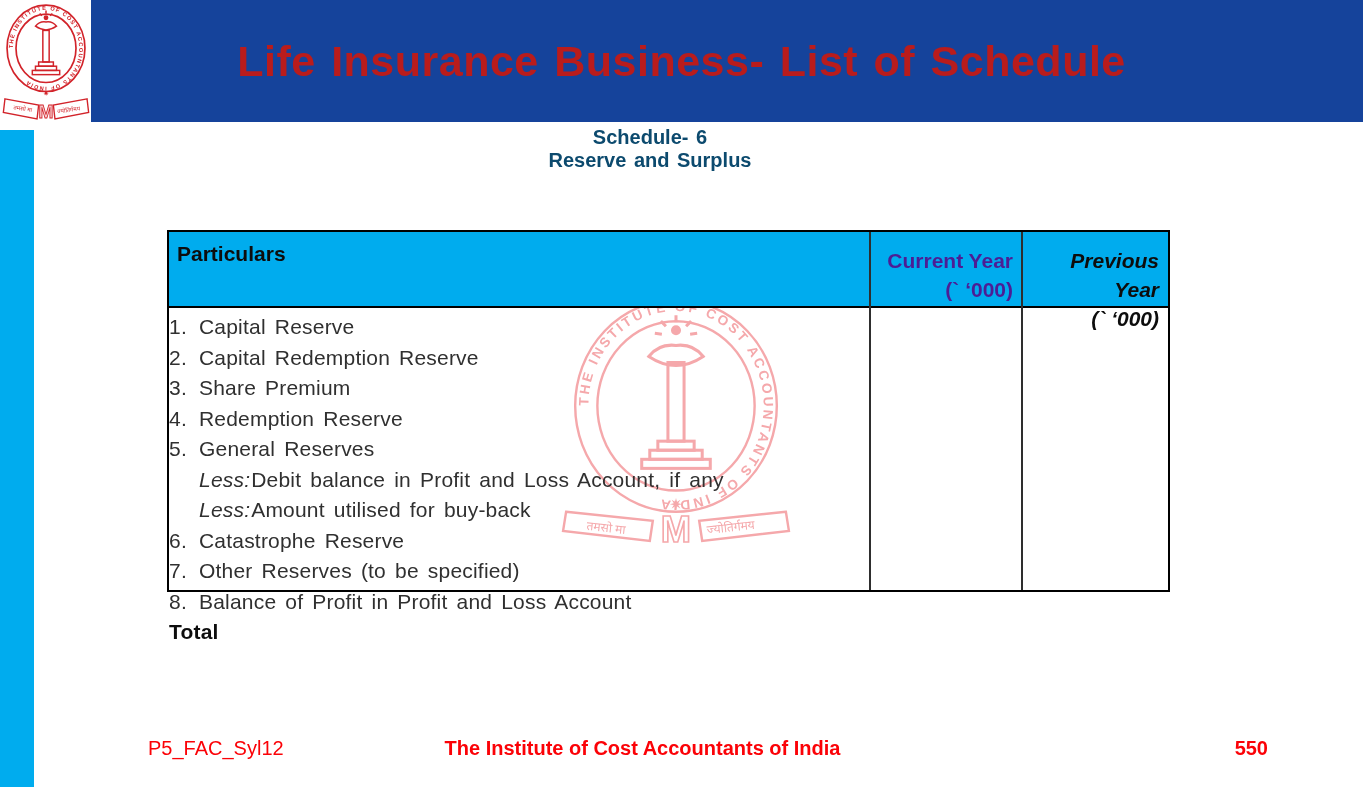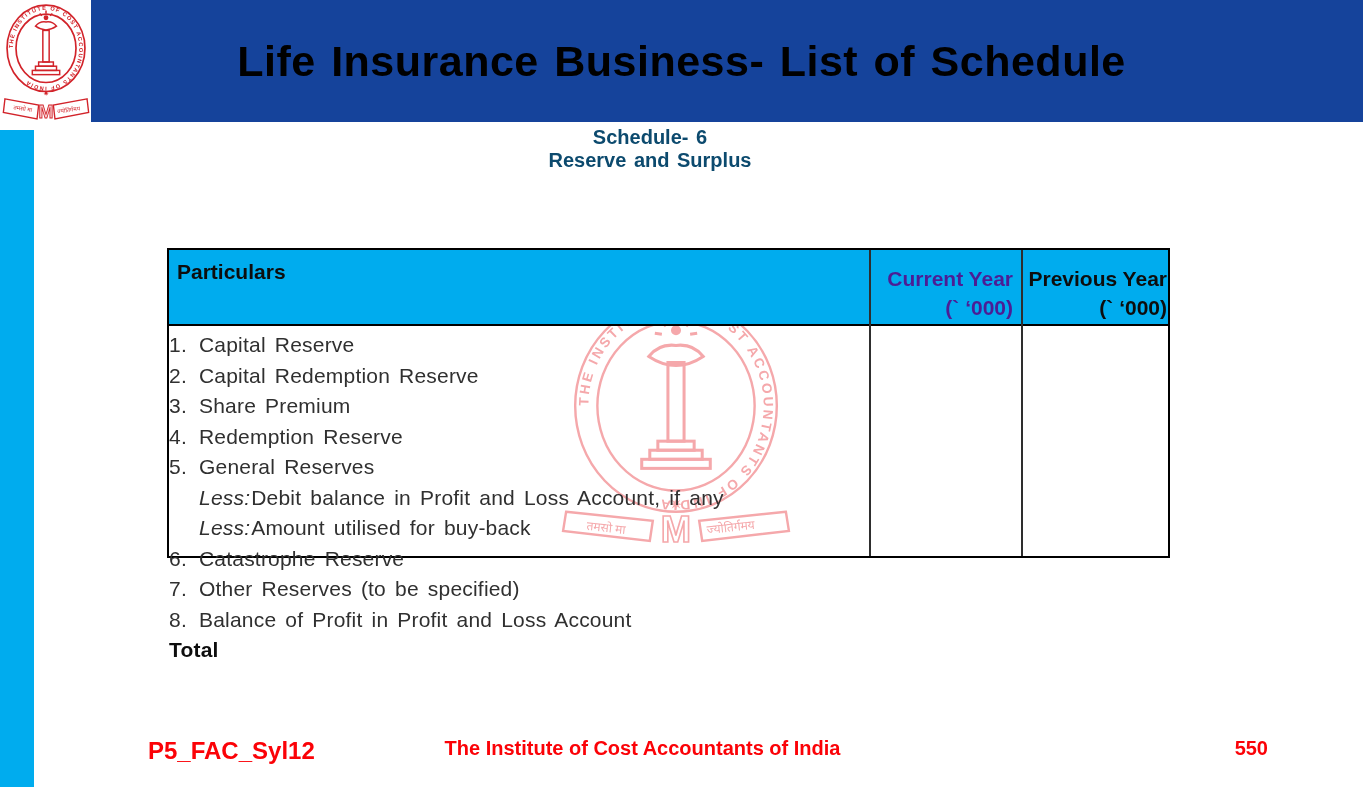--- a/index.html
+++ b/index.html
@@ -7,48 +7,48 @@
   .slide {
     position:relative; width:1363px; height:787px; background:#ffffff;
     overflow:hidden; font-family:"Liberation Sans", sans-serif;
   }
   
   .left-strip { position:absolute; left:0; top:130px; width:34px; height:657px; background:#00ACEE; }
   
   .banner { position:absolute; left:91px; top:0; width:1272px; height:122px; background:#15439B; }
   .title-wrap { position:absolute; left:0; top:0; width:1363px; height:122px;
     display:flex; align-items:center; justify-content:center; }
-  .title { color:#000000; font-size:43px; font-weight:bold; letter-spacing:.5px; word-spacing:3px; white-space:nowrap; }
+  .title { color:#b91c1c; font-size:43px; font-weight:bold; letter-spacing:.5px; word-spacing:3px; white-space:nowrap; }
   
   .logo-box { position:absolute; left:2px; top:2px; width:88px; height:120px; background:#ffffff; }
   
   .subtitle { position:absolute; left:0; top:126px; width:1300px; text-align:center; color:#0c4a6e; }
   .subtitle div { font-size:20px; font-weight:bold; line-height:23px; word-spacing:2px; }
   
   .watermark { position:absolute; left:560px; top:298px; width:232px; height:247px; z-index:1; }
   
-  .sch-table { position:absolute; left:167px; top:248px; width:1003px; height:310px;
+  .sch-table { position:absolute; left:167px; top:230px; width:1003px; height:362px;
     border:2px solid #000; z-index:2; background:transparent; }
   .thead { position:absolute; left:0; top:0; width:100%; height:76px; background:#00ACEE;
     border-bottom:2px solid #000; }
   .th-part { position:absolute; left:8px; top:10px; font-size:21px; font-weight:bold; color:#0d0d0d; }
   .th-cy   { position:absolute; left:700px; top:14px; width:150px; text-align:right; padding-right:6px;
              font-size:21px; font-weight:bold; color:#4c1d95; line-height:29px; }
-  .th-py   { position:absolute; left:852px; top:14px; width:148px; text-align:right; padding-right:2px;
-             font-size:21px; font-weight:bold; color:#0d0d0d; line-height:29px; }
+  .th-py   { position:absolute; left:852px; top:14px; width:148px; text-align:right; padding-right:10px;
+             font-size:21px; font-weight:bold; color:#0d0d0d; line-height:29px;font-style:italic; }
   .col-div1, .col-div2 { position:absolute; top:0; bottom:0; width:0; border-left:2px solid #2e2e2e; }
   .col-div1 { left:700px; } .col-div2 { left:852px; }
   .tbody-lines { position:absolute; left:0; top:80px; width:696px; padding-left:0; color:#303030; }
   .line { font-size:21px; line-height:30.5px; white-space:nowrap; word-spacing:3px; letter-spacing:.2px; }
   .num { display:inline-block; width:30px; }
   .indent { padding-left:30px; }
   .less { font-style:italic; margin-right:1px; }
   .total-line { font-weight:bold; color:#0d0d0d; }
   
-  .footer-left  { position:absolute; left:148px; top:737px; font-size:24px; font-weight:bold; color:#FB0207;text-align:right; }
+  .footer-left  { position:absolute; left:148px; top:737px; font-size:20px; font-weight:normal; color:#FB0207;text-align:right; }
   .footer-center{ position:absolute; left:0; top:737px; width:1285px; text-align:center;
                   font-size:20px; font-weight:bold; color:#FB0207; }
   .footer-page  { position:absolute; right:95px; top:737px; font-size:20px; font-weight:bold; color:#FB0207; }
   svg text { font-family:"Liberation Sans", sans-serif; }
 </style>
 </head>
 <body>
 
 <div class="slide">
 

